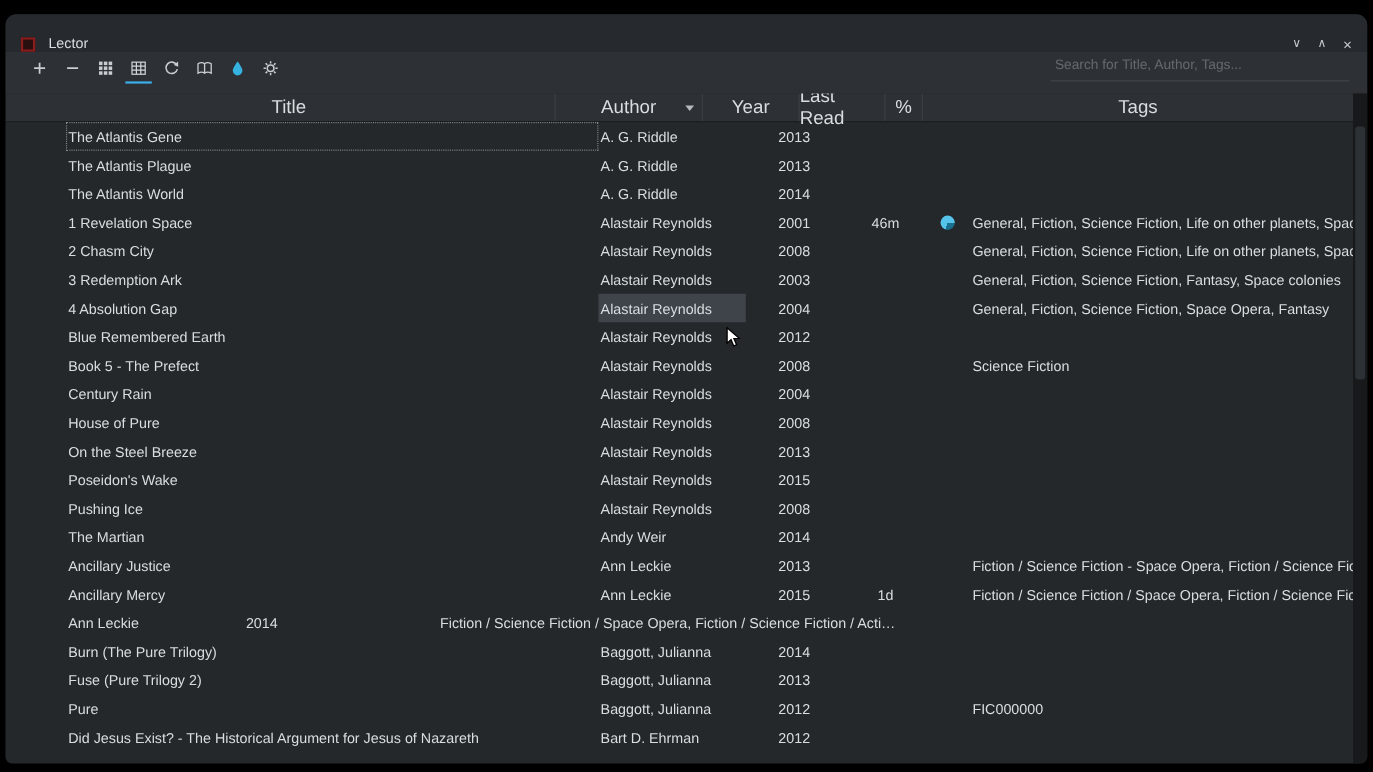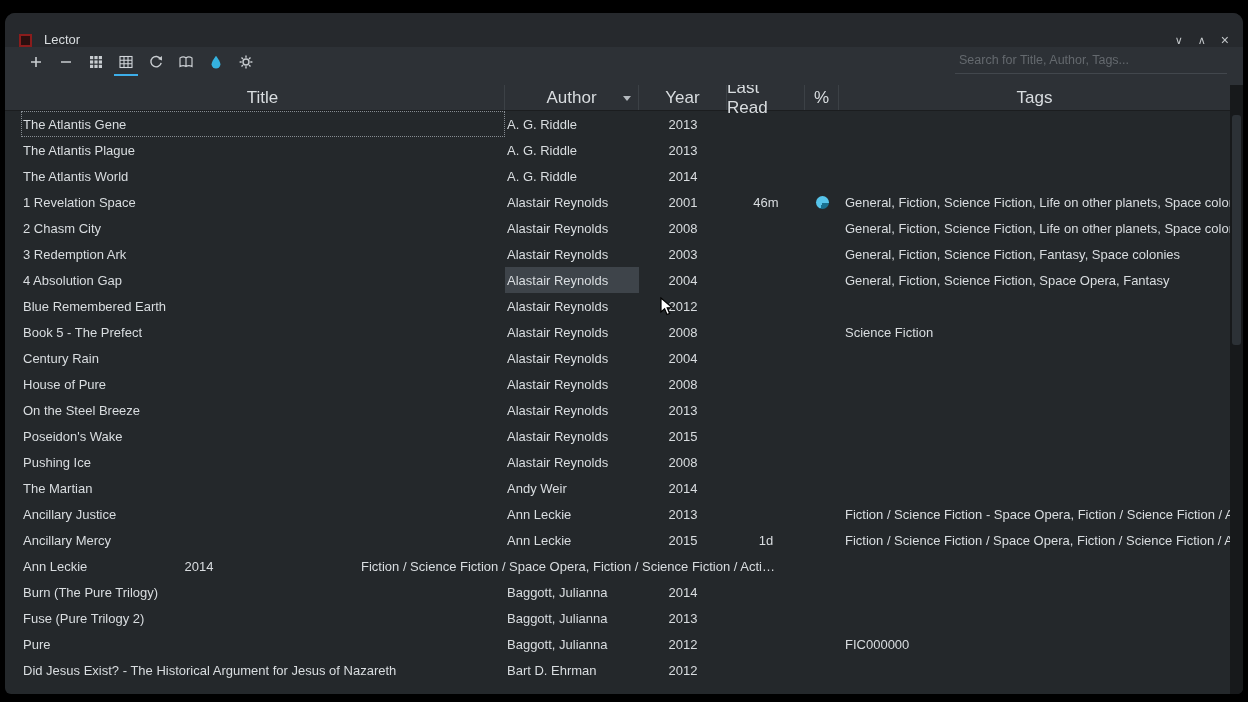--- a/index.html
+++ b/index.html
@@ -36,21 +36,21 @@
   .hcell { display:flex; align-items:center; justify-content:center; color:var(--text,#d9dde0);
            font-size:17px; border-right:1px solid var(--grid-line,#3c4146); position:relative; }
   .hcell:last-child { border-right:none; }
   .sort-arrow { position:absolute; right:7px; top:11px; width:0; height:0;
                 border-left:4px solid transparent; border-right:4px solid transparent;
                 border-top:5px solid #b4b9be; }
 
   .c-title { width:484px; } .c-author { width:134px; } .c-year { width:88px; }
   .c-last { width:78px; } .c-pct { width:34px; } .c-tags { flex:1; }
 
-  .trow { display:flex; height:26px; padding-left:16px; }
+  .trow { display:flex; height:26px; padding-left:16px;margin-left:39px; }
   .cell { display:flex; align-items:center; font-size:13px; color:var(--text,#d9dde0);
           overflow:hidden; white-space:nowrap; }
   .cell.c-title { padding:0 4px 0 2px; }
   .cell.c-author { padding:0 4px 0 2px; }
   .cell.c-year, .cell.c-last, .cell.c-pct { justify-content:center; }
   .cell.c-tags { padding-left:6px; }
   .focused-cell { outline:1px dotted var(--focus-border,#868c92); outline-offset:-1px; }
   .selected-cell { background:var(--selection-bg,#3e444a); }
   .pie { display:none; width:13px; height:13px; border-radius:50%; }
 

